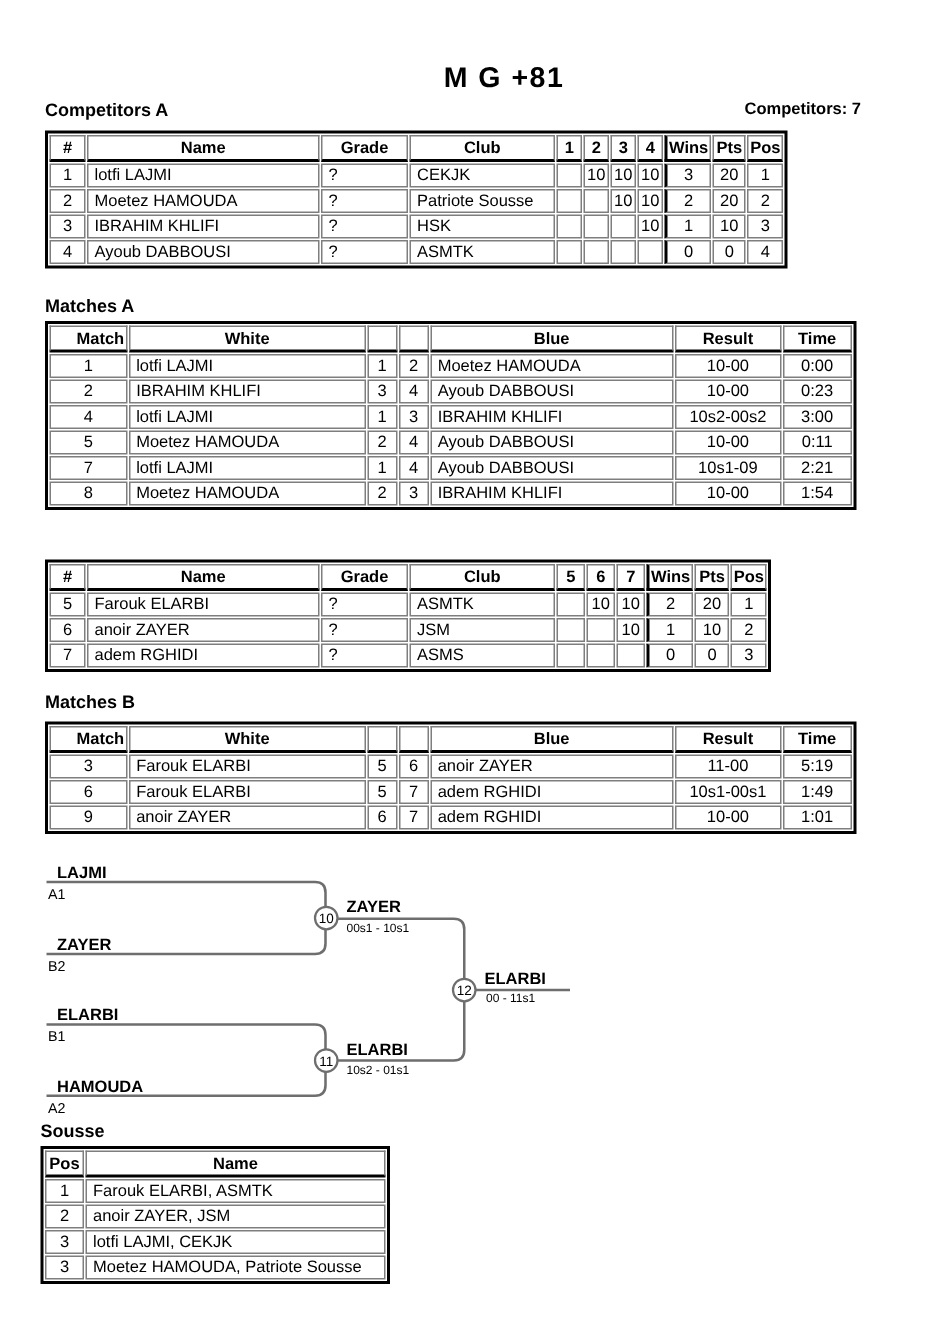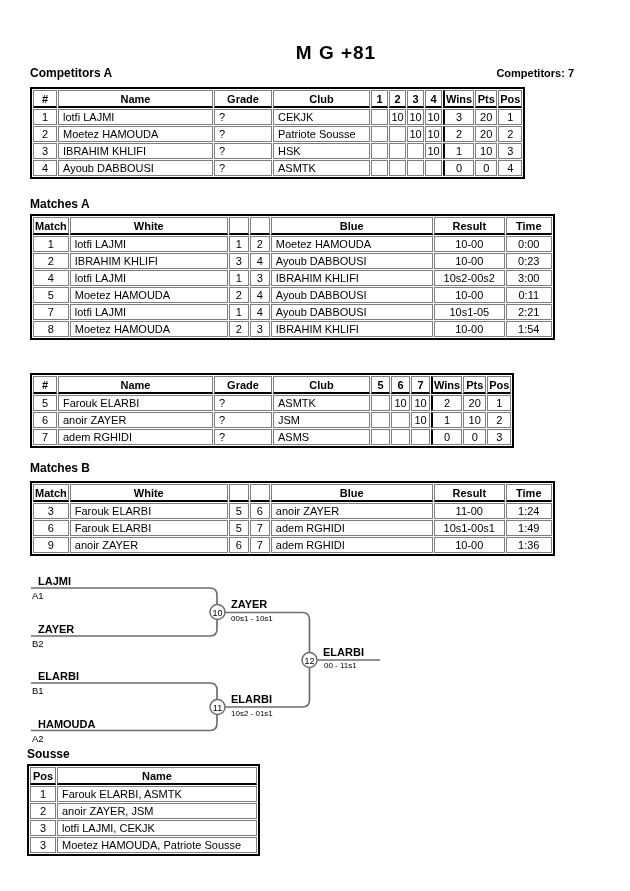--- a/index.html
+++ b/index.html
@@ -26,21 +26,21 @@
   td {
     font-size:11px; height:14px;
     border:1px solid #7e7e7e;
     padding:0 1px; text-align:center; white-space:nowrap;
   }
   
   table.ca td:nth-child(2), table.ca td:nth-child(3), table.ca td:nth-child(4),
   table.cb td:nth-child(2), table.cb td:nth-child(3), table.cb td:nth-child(4),
   table.mt td:nth-child(2), table.mt td:nth-child(5),
   table.rt td:nth-child(2) { text-align:left; padding-left:4px; }
-  table.mt th:nth-child(1) { text-align:left; padding-left:1px; }
+  table.mt th:nth-child(1) { text-align:left; padding-left:17px; }
   
   table.ca th:nth-child(9), table.ca td:nth-child(9) { border-left:2px solid #000; }
   table.cb th:nth-child(8), table.cb td:nth-child(8) { border-left:2px solid #000; }
 
   svg text { font-family:"Liberation Sans", sans-serif; fill:#000; }
   .bk-name  { font-size:11px; font-weight:bold; }
   .bk-seed  { font-size:9.5px; }
   .bk-score { font-size:8px; }
   .bk-num   { font-size:9px; text-anchor:middle; }
   .bk-line  { stroke:#6e6e6e; stroke-width:1.7; fill:none; }
@@ -198,21 +198,21 @@
         <td>Ayoub DABBOUSI</td>
         <td>10-00</td>
         <td>0:11</td>
       </tr>
       <tr>
         <td>7</td>
         <td>lotfi LAJMI</td>
         <td>1</td>
         <td>4</td>
         <td>Ayoub DABBOUSI</td>
-        <td>10s1-05</td>
+        <td>10s1-09</td>
         <td>2:21</td>
       </tr>
       <tr>
         <td>8</td>
         <td>Moetez HAMOUDA</td>
         <td>2</td>
         <td>3</td>
         <td>IBRAHIM KHLIFI</td>
         <td>10-00</td>
         <td>1:54</td>
@@ -313,39 +313,39 @@
       </tr>
     </thead>
   <tbody>
       <tr>
         <td>3</td>
         <td>Farouk ELARBI</td>
         <td>5</td>
         <td>6</td>
         <td>anoir ZAYER</td>
         <td>11-00</td>
-        <td>1:24</td>
+        <td>5:19</td>
       </tr>
       <tr>
         <td>6</td>
         <td>Farouk ELARBI</td>
         <td>5</td>
         <td>7</td>
         <td>adem RGHIDI</td>
         <td>10s1-00s1</td>
         <td>1:49</td>
       </tr>
       <tr>
         <td>9</td>
         <td>anoir ZAYER</td>
         <td>6</td>
         <td>7</td>
         <td>adem RGHIDI</td>
         <td>10-00</td>
-        <td>1:36</td>
+        <td>1:01</td>
       </tr>
     </tbody>
 </table>
 
 <svg class="abs" style="left:0; top:555px;" width="630" height="200" viewBox="0 0 630 200">
 
   <path class="bk-line" d="M31,33 H210 Q217,33 217,40 V74 Q217,81 210,81 H31"></path>
 
   <path class="bk-line" d="M31,128 H210 Q217,128 217,135 V168.5 Q217,175.5 210,175.5 H31"></path>
 

